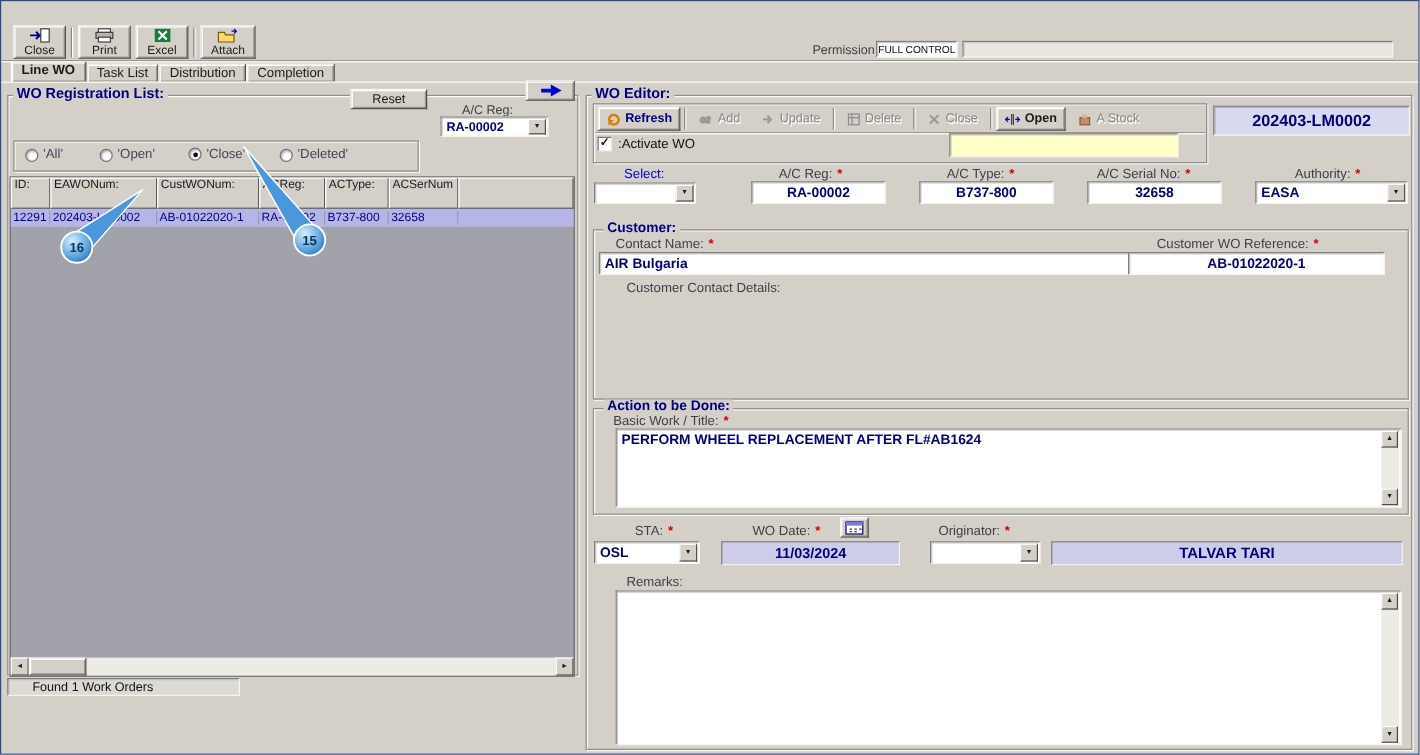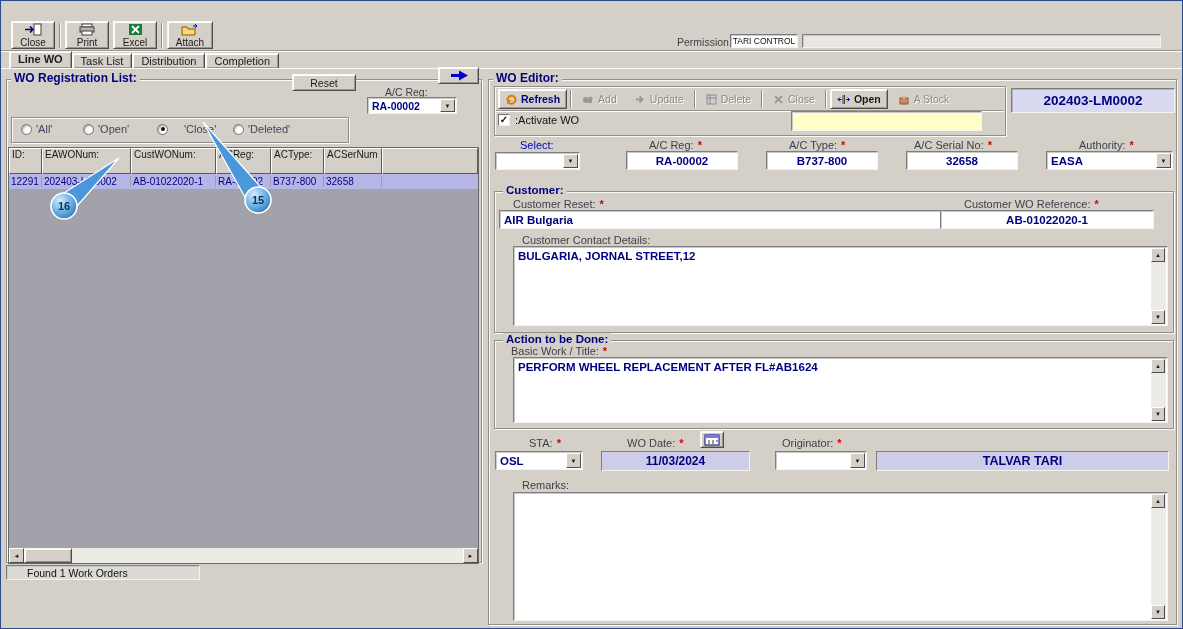--- a/index.html
+++ b/index.html
@@ -81,21 +81,21 @@
     <span style="display:inline-flex">
         <svg width="18" height="13">
           <path d="M1 4 l5 0 1 2 7 0 0 6 -13 0 z" fill="#ffd76e" stroke="#7a5c00"></path>
           <path d="M12 3 h4 M14 1 l2 2 -2 2" stroke="#0000c0" fill="none"></path>
         </svg>
       </span>
     <span>Attach</span>
   </div>
 
   <span class="abs lbl" style="left:676px;top:35px;font-size:10.5px">Permission:</span>
-  <div class="abs sunk" style="left:729px;top:33px;width:68px;height:14px;display:flex;align-items:center;justify-content:center;font-size:8.5px;color:#101010">TARI CONTROL</div>
+  <div class="abs sunk" style="left:729px;top:33px;width:68px;height:14px;display:flex;align-items:center;justify-content:center;font-size:8.5px;color:#101010">FULL CONTROL</div>
   <div class="abs sunk" style="left:801px;top:33px;width:359px;height:14px;background:#e8e7e2"></div>
 
   <div class="abs grvH" style="left:0;top:49px;width:1183px;height:2px"></div>
 
   <div class="abs" style="left:8px;top:51px;display:flex;align-items:flex-end;height:16px">
     <div class="btn" style="padding:1px 8px;height:17px;font-weight:bold;border-bottom:none;z-index:3">Line WO</div>
     <div class="btn" style="padding:1px 8px;height:15px;border-bottom:none">Task List</div>
     <div class="btn" style="padding:1px 8px;height:15px;border-bottom:none">Distribution</div>
     <div class="btn" style="padding:1px 8px;height:15px;border-bottom:none">Completion</div>
   </div>
@@ -123,21 +123,21 @@
 
   <div class="abs grp" style="left:10px;top:116px;width:338px;height:26px"></div>
   <div class="abs" style="left:20px;top:122px;display:flex;align-items:center;gap:4px">
     <span class="rad"></span>
     <span class="lbl" style="color:#44445c">'All'</span>
   </div>
   <div class="abs" style="left:82px;top:122px;display:flex;align-items:center;gap:4px">
     <span class="rad"></span>
     <span class="lbl" style="color:#44445c">'Open'</span>
   </div>
-  <div class="abs" style="left:156px;top:122px;display:flex;align-items:center;gap:16px">
+  <div class="abs" style="left:156px;top:122px;display:flex;align-items:flex-start;gap:4px">
     <span class="rad sel"></span>
     <span class="lbl" style="color:#44445c">'Close'</span>
   </div>
   <div class="abs" style="left:232px;top:122px;display:flex;align-items:center;gap:4px">
     <span class="rad"></span>
     <span class="lbl" style="color:#44445c">'Deleted'</span>
   </div>
 
   <div class="abs" style="left:7px;top:146px;width:471px;height:417px;border:1px solid #6a6a6a;background:#a2a2aa">
     <div style="display:flex;height:26px">
@@ -274,38 +274,31 @@
 
   <span class="abs lbl" style="left:1078px;top:138px"><span>Authority:</span><span class="req">*</span></span>
   <div class="abs sunk dd" style="left:1045px;top:150px;width:127px;height:19px">
     <span class="fv" style="position:absolute;left:4px;top:3px;font-size:11.5px">EASA</span>
     <div class="ddb"></div>
   </div>
 
   <div class="abs grp" style="left:493px;top:190px;width:680px;height:142px"></div>
   <span class="abs glbl" style="left:502px;top:183px;font-size:11.5px;z-index:2">Customer:</span>
 
-  <span class="abs lbl" style="left:512px;top:197px"><span>Customer Reset:</span><span class="req">*</span></span>
+  <span class="abs lbl" style="left:512px;top:197px"><span>Contact Name:</span><span class="req">*</span></span>
   <span class="abs lbl" style="left:963px;top:197px"><span>Customer WO Reference:</span><span class="req">*</span></span>
 
   <div class="abs sunk" style="left:498px;top:209px;width:470px;height:19px;display:flex;align-items:center;padding:0 4px">
       <span class="fv" style="font-size:11.5px">AIR Bulgaria</span>
     </div>
   <div class="abs sunk" style="left:939px;top:209px;width:214px;height:19px;display:flex;align-items:center;justify-content:center">
       <span class="fv" style="font-size:11.5px">AB-01022020-1</span>
     </div>
 
   <span class="abs lbl" style="left:521px;top:233px">Customer Contact Details:</span>
-  <div class="abs sunk" style="left:512px;top:245px;width:655px;height:80px">
-    <span class="fv" style="position:absolute;left:4px;top:3px;font-size:11.5px">BULGARIA, JORNAL STREET,12</span>
-    <div class="vsb">
-      <div class="sbb aru up"></div>
-      <div class="sbb ard dn"></div>
-    </div>
-  </div>
 
   <div class="abs grp" style="left:493px;top:339px;width:680px;height:89px"></div>
   <span class="abs glbl" style="left:502px;top:332px;font-size:11.5px;z-index:2">Action to be Done:</span>
   <span class="abs lbl" style="left:510px;top:344px"><span>Basic Work / Title:</span><span class="req">*</span></span>
   <div class="abs sunk" style="left:512px;top:356px;width:655px;height:66px">
     <span class="fv" style="position:absolute;left:4px;top:3px;font-size:11.5px">PERFORM WHEEL REPLACEMENT AFTER FL#AB1624</span>
     <div class="vsb">
       <div class="sbb aru up"></div>
       <div class="sbb ard dn"></div>
     </div>

